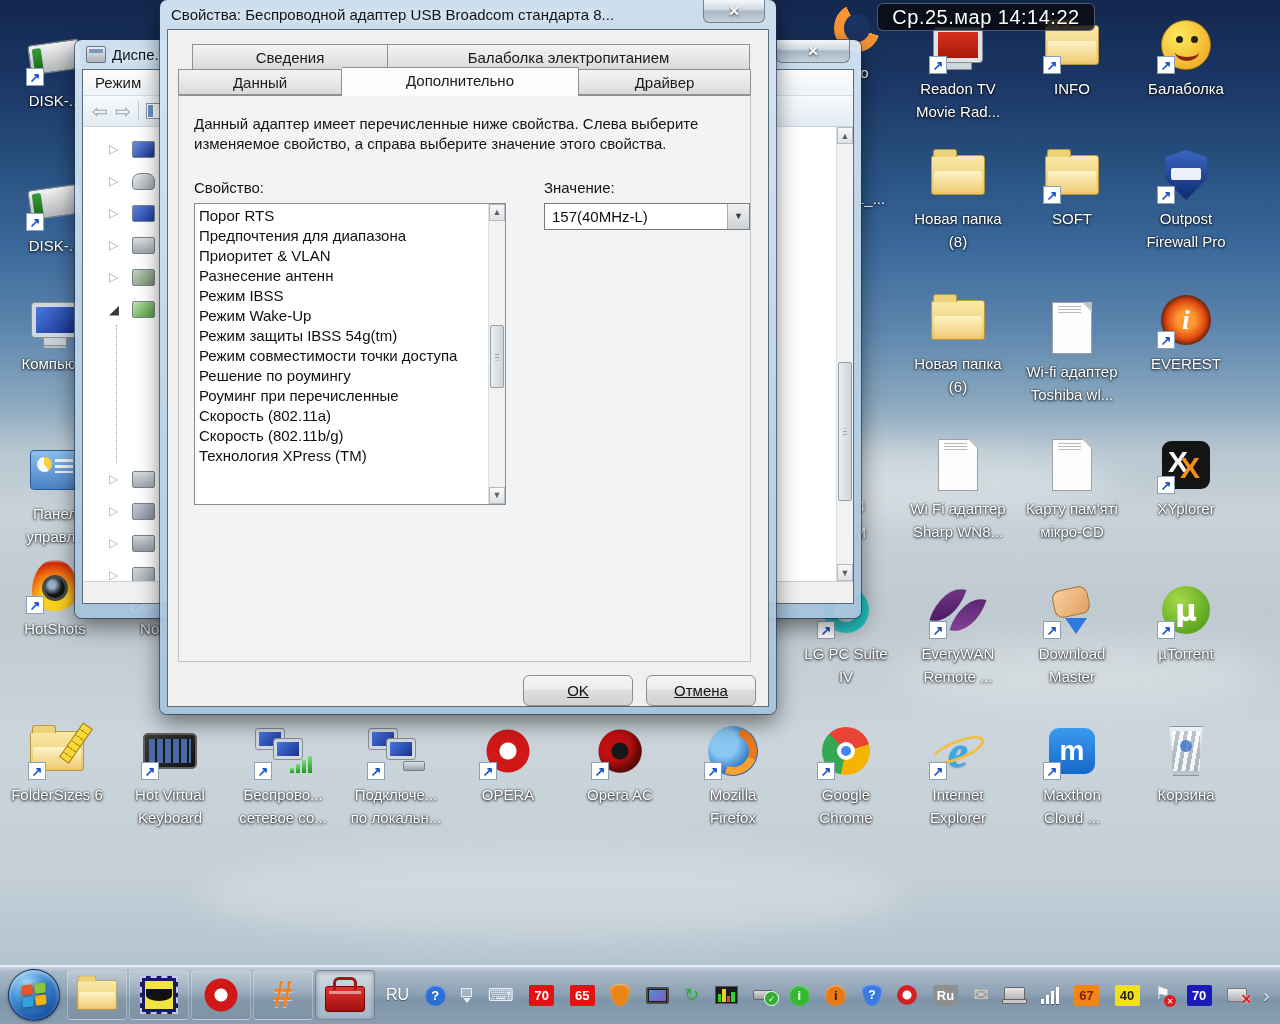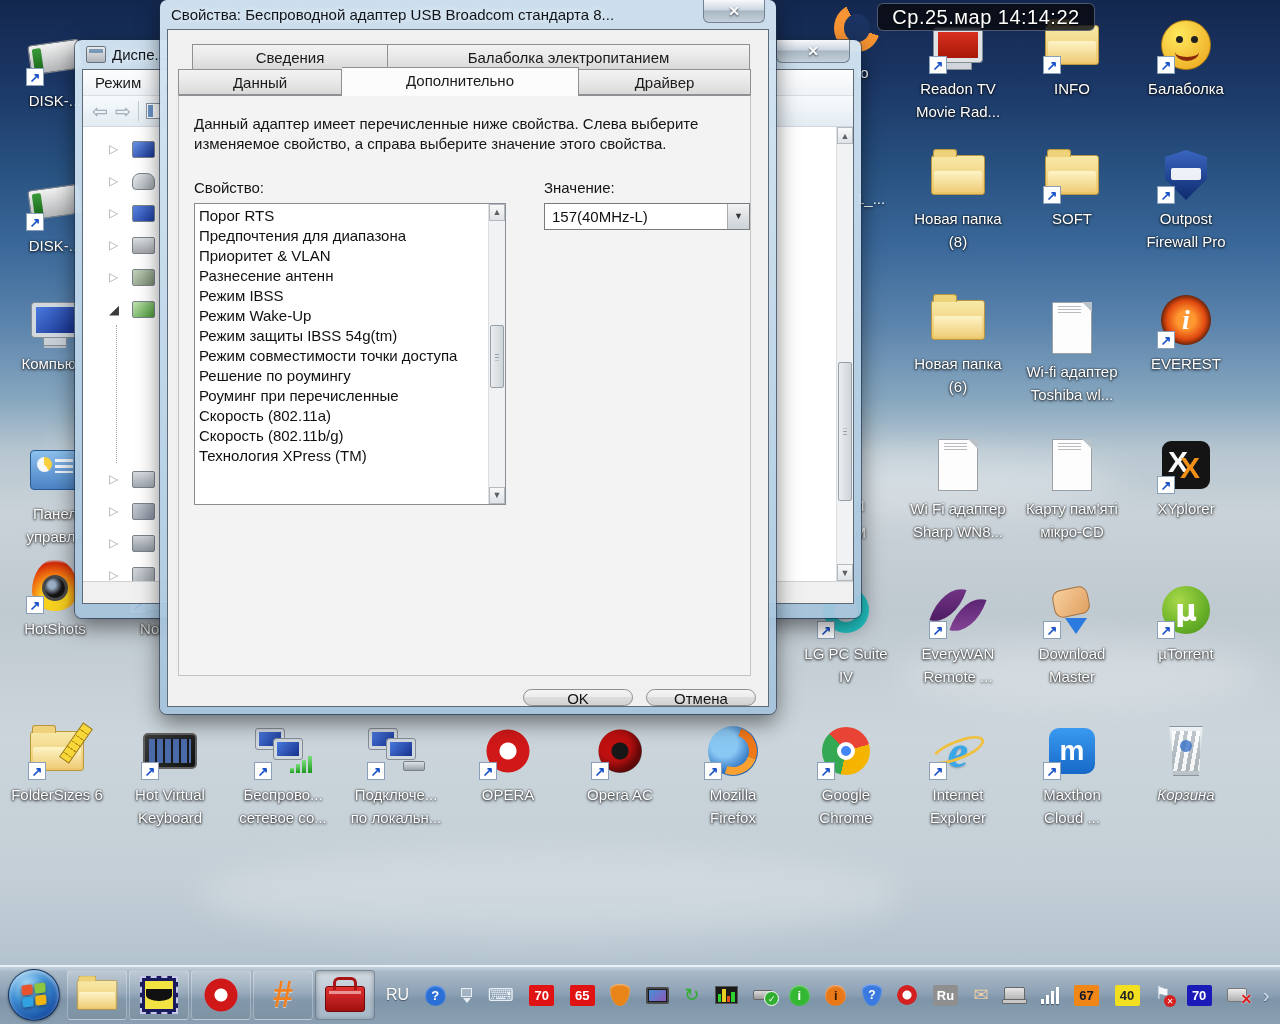--- a/index.html
+++ b/index.html
@@ -243,23 +243,23 @@
   .listbox { width:312px; height:302px; background:#fff; border:1px solid #898d91; display:flex; }
   .list-items { flex:1; overflow:hidden; padding:2px 0 0 4px; }
   .list-item { font-size:15px; line-height:20px; white-space:nowrap; color:#101010; }
   .col-r { margin-left:38px; }
   .combo { width:206px; height:27px; background:#fff; border:1px solid #787c80; display:flex; align-items:center; cursor:pointer; }
   .combo-text { flex:1; padding:0 7px; font-size:15px; color:#101010; }
   .combo-btn { width:22px; height:100%; border-left:1px solid #a8acb0;
       background:linear-gradient(180deg,#f2f3f4,#dfe2e5 50%,#cdd2d6);
       display:flex; align-items:center; justify-content:center; font-size:9px; color:#32363a; }
   .btnrow { display:flex; justify-content:flex-end; gap:13px; padding:13px 2px 0; }
-  .pbtn { width:110px; height:17px; font-size:15px; font-family:"Liberation Sans",sans-serif;
+  .pbtn { width:110px; height:31px; font-size:15px; font-family:"Liberation Sans",sans-serif;
       background:linear-gradient(180deg,#f4f4f4,#ededed 45%,#dddddd 50%,#d2d2d2);
-      border:1px solid #8e8f8f; border-radius:11px; cursor:pointer; color:#141414; }
+      border:1px solid #8e8f8f; border-radius:6px; cursor:pointer; color:#141414;text-decoration:underline; }
 
   
   .taskbar { position:absolute; left:0; bottom:0; width:1280px; height:59px; z-index:6;
       background:linear-gradient(180deg,#cdd9e4,#a8b8c6 10%,#8da1b4 48%,#7e94a8 58%,#8aa0b2);
       border-top:1px solid #e9f0f6; box-shadow:inset 0 1px 0 rgba(255,255,255,.55);
       display:flex; align-items:center; padding:0 8px; }
   .start-orb { width:52px; height:52px; border-radius:50%; position:relative; margin-right:6px; flex:0 0 auto;
       background:radial-gradient(circle at 35% 28%, #aadcf8 0%, #3f8fd4 38%, #1a54a8 72%, #0c2f66 100%);
       border:1px solid rgba(8,25,50,.65); box-shadow:inset 0 2px 5px rgba(255,255,255,.6), 0 1px 3px rgba(0,0,0,.4);
       display:flex; align-items:center; justify-content:center; cursor:pointer; }
@@ -589,21 +589,21 @@
       </div>
       <div class="dicon" style="left: 1020px; top: 722px;">
         <div class="dico">
           <div class="g-maxthon">
             <span>m</span>
           </div>
           <div class="sc-arrow">↗</div>
         </div>
         <div class="dlabel">Maxthon<br>Cloud ...</div>
       </div>
-      <div class="dicon" style="left: 1134px; top: 722px; font-style: italic;">
+      <div class="dicon" style="left: 1134px; top: 722px;">
         <div class="dico">
           <div class="g-bin"></div>
         </div>
         <div class="dlabel">Корзина</div>
       </div>
     </div>
   <div id="fragments">
       <div class="frag" style="left: 857px; top: 64px;">io</div>
       <div class="frag" style="left: 856px; top: 190px;">1_...</div>
       <div class="frag" style="left: 845px; top: 497px;">КИ</div>
@@ -840,21 +840,21 @@
         </div>
         <div class="tr-it">
           <span class="tr-signal">
             <i></i>
             <i></i>
             <i></i>
             <i></i>
           </span>
         </div>
         <div class="tr-it">
-          <span class="tr-badge" style="background:#f08616;color:#0f172a">67</span>
+          <span class="tr-badge" style="background:#f08616;color:#7f1d1d">67</span>
         </div>
         <div class="tr-it">
           <span class="tr-badge" style="background:#f2e020;color:#222222">40</span>
         </div>
         <div class="tr-it">
           <span class="tr-flag">
             <span class="x">✕</span>
           </span>
         </div>
         <div class="tr-it">

